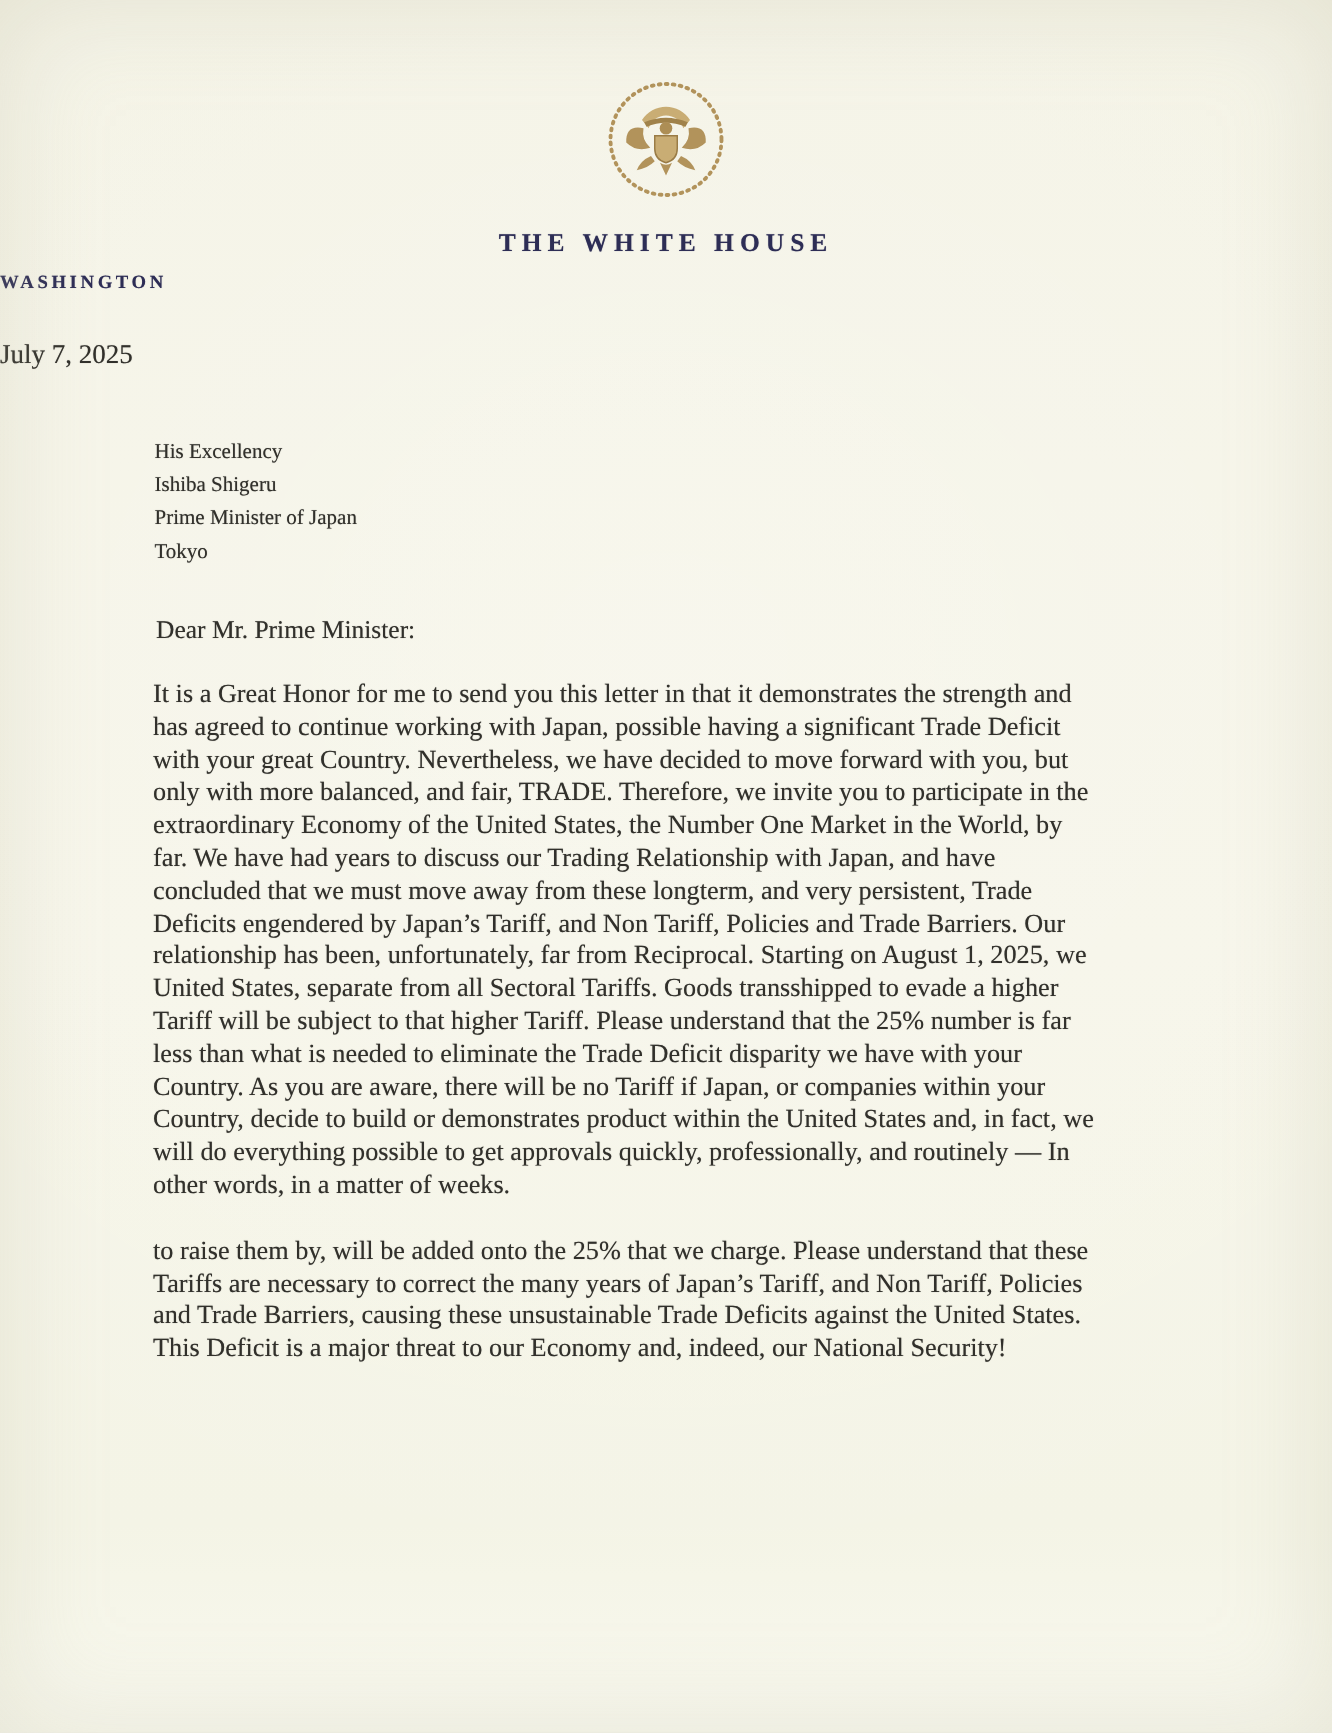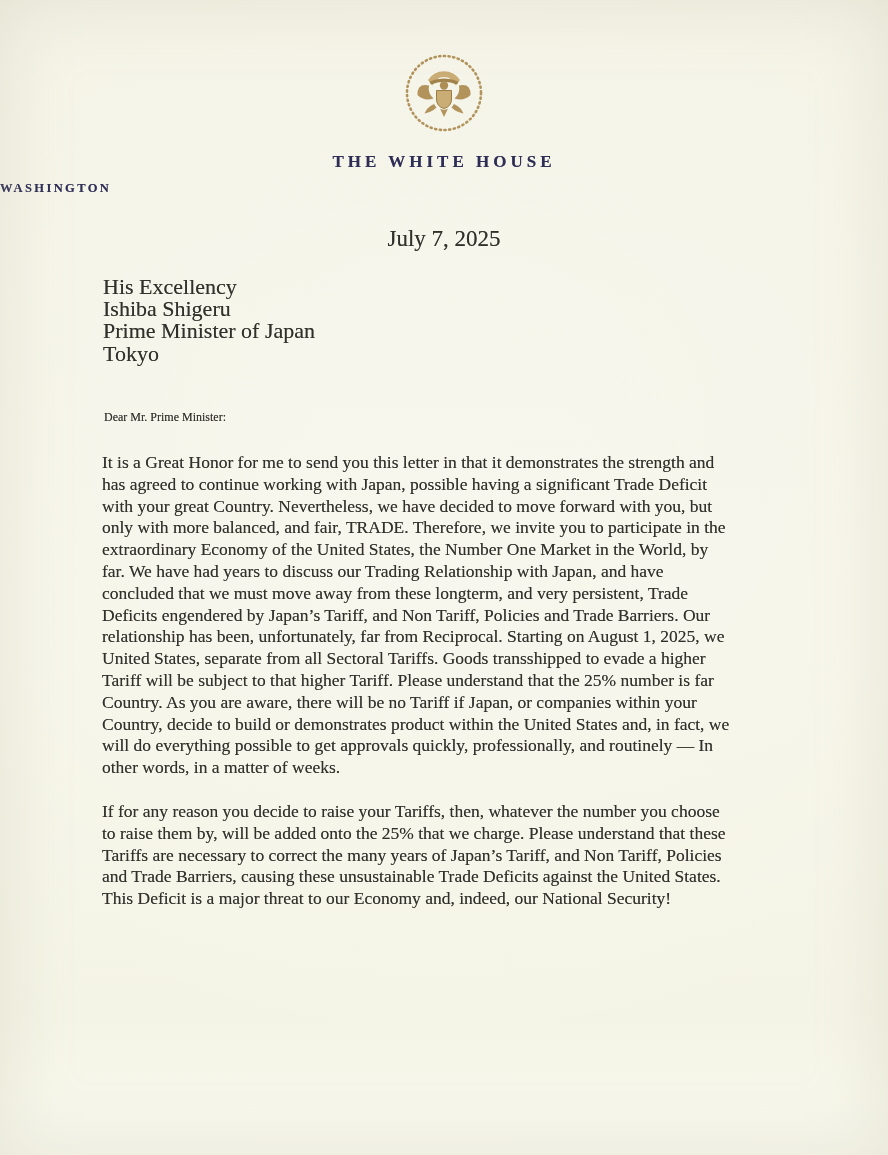--- a/index.html
+++ b/index.html
@@ -41,38 +41,38 @@
     left: 0; top: 181px; width: 888px;
     text-align: left;
     font-size: 12.5px; font-weight: bold;
     letter-spacing: 2.4px;
     color: #2d2d55;
     text-shadow: 0 0 0.5px rgba(45,45,85,0.5);
   }
   .date {
     position: absolute;
     left: 0; top: 226px; width: 888px;
-    text-align: center;
-    font-size: 23px;
+    text-align: left;
+    font-size: 18px;
     color: #31302b;
   }
   .ink {
     color: #31302b;
     text-shadow: 0 0 0.55px rgba(49,48,43,0.55);
   }
   .recipient {
     position: absolute;
-    left: 103px; top: 276px;
-    font-size: 22px;
+    left: 103px; top: 291px;
+    font-size: 14px;
     line-height: 22.2px;
   }
   .salutation {
     position: absolute;
     left: 104px; top: 410px;
-    font-size: 12px;
+    font-size: 17px;
   }
   .letter-body {
     position: absolute;
     left: 102px; top: 452px;
     width: 706px;
     font-size: 17.5px;
     line-height: 21.8px;
   }
   .para div { white-space: nowrap; }
   .para + .para { margin-top: 22px; }
@@ -118,27 +118,27 @@
         <div>has agreed to continue working with Japan, possible having a significant Trade Deficit</div>
         <div>with your great Country. Nevertheless, we have decided to move forward with you, but</div>
         <div>only with more balanced, and fair, TRADE. Therefore, we invite you to participate in the</div>
         <div>extraordinary Economy of the United States, the Number One Market in the World, by</div>
         <div>far. We have had years to discuss our Trading Relationship with Japan, and have</div>
         <div>concluded that we must move away from these longterm, and very persistent, Trade</div>
         <div>Deficits engendered by Japan’s Tariff, and Non Tariff, Policies and Trade Barriers. Our</div>
         <div>relationship has been, unfortunately, far from Reciprocal. Starting on August 1, 2025, we</div>
         <div>United States, separate from all Sectoral Tariffs. Goods transshipped to evade a higher</div>
         <div>Tariff will be subject to that higher Tariff. Please understand that the 25% number is far</div>
+        <div>less than what is needed to eliminate the Trade Deficit disparity we have with your</div>
         <div>Country. As you are aware, there will be no Tariff if Japan, or companies within your</div>
         <div>Country, decide to build or demonstrates product within the United States and, in fact, we</div>
         <div>will do everything possible to get approvals quickly, professionally, and routinely — In</div>
         <div>other words, in a matter of weeks.</div>
       </div>
     <div class="para">
-        <div>If for any reason you decide to raise your Tariffs, then, whatever the number you choose</div>
         <div>to raise them by, will be added onto the 25% that we charge. Please understand that these</div>
         <div>Tariffs are necessary to correct the many years of Japan’s Tariff, and Non Tariff, Policies</div>
         <div>and Trade Barriers, causing these unsustainable Trade Deficits against the United States.</div>
         <div>This Deficit is a major threat to our Economy and, indeed, our National Security!</div>
       </div>
   </div>
 
 </div>
 
 </body></html>

